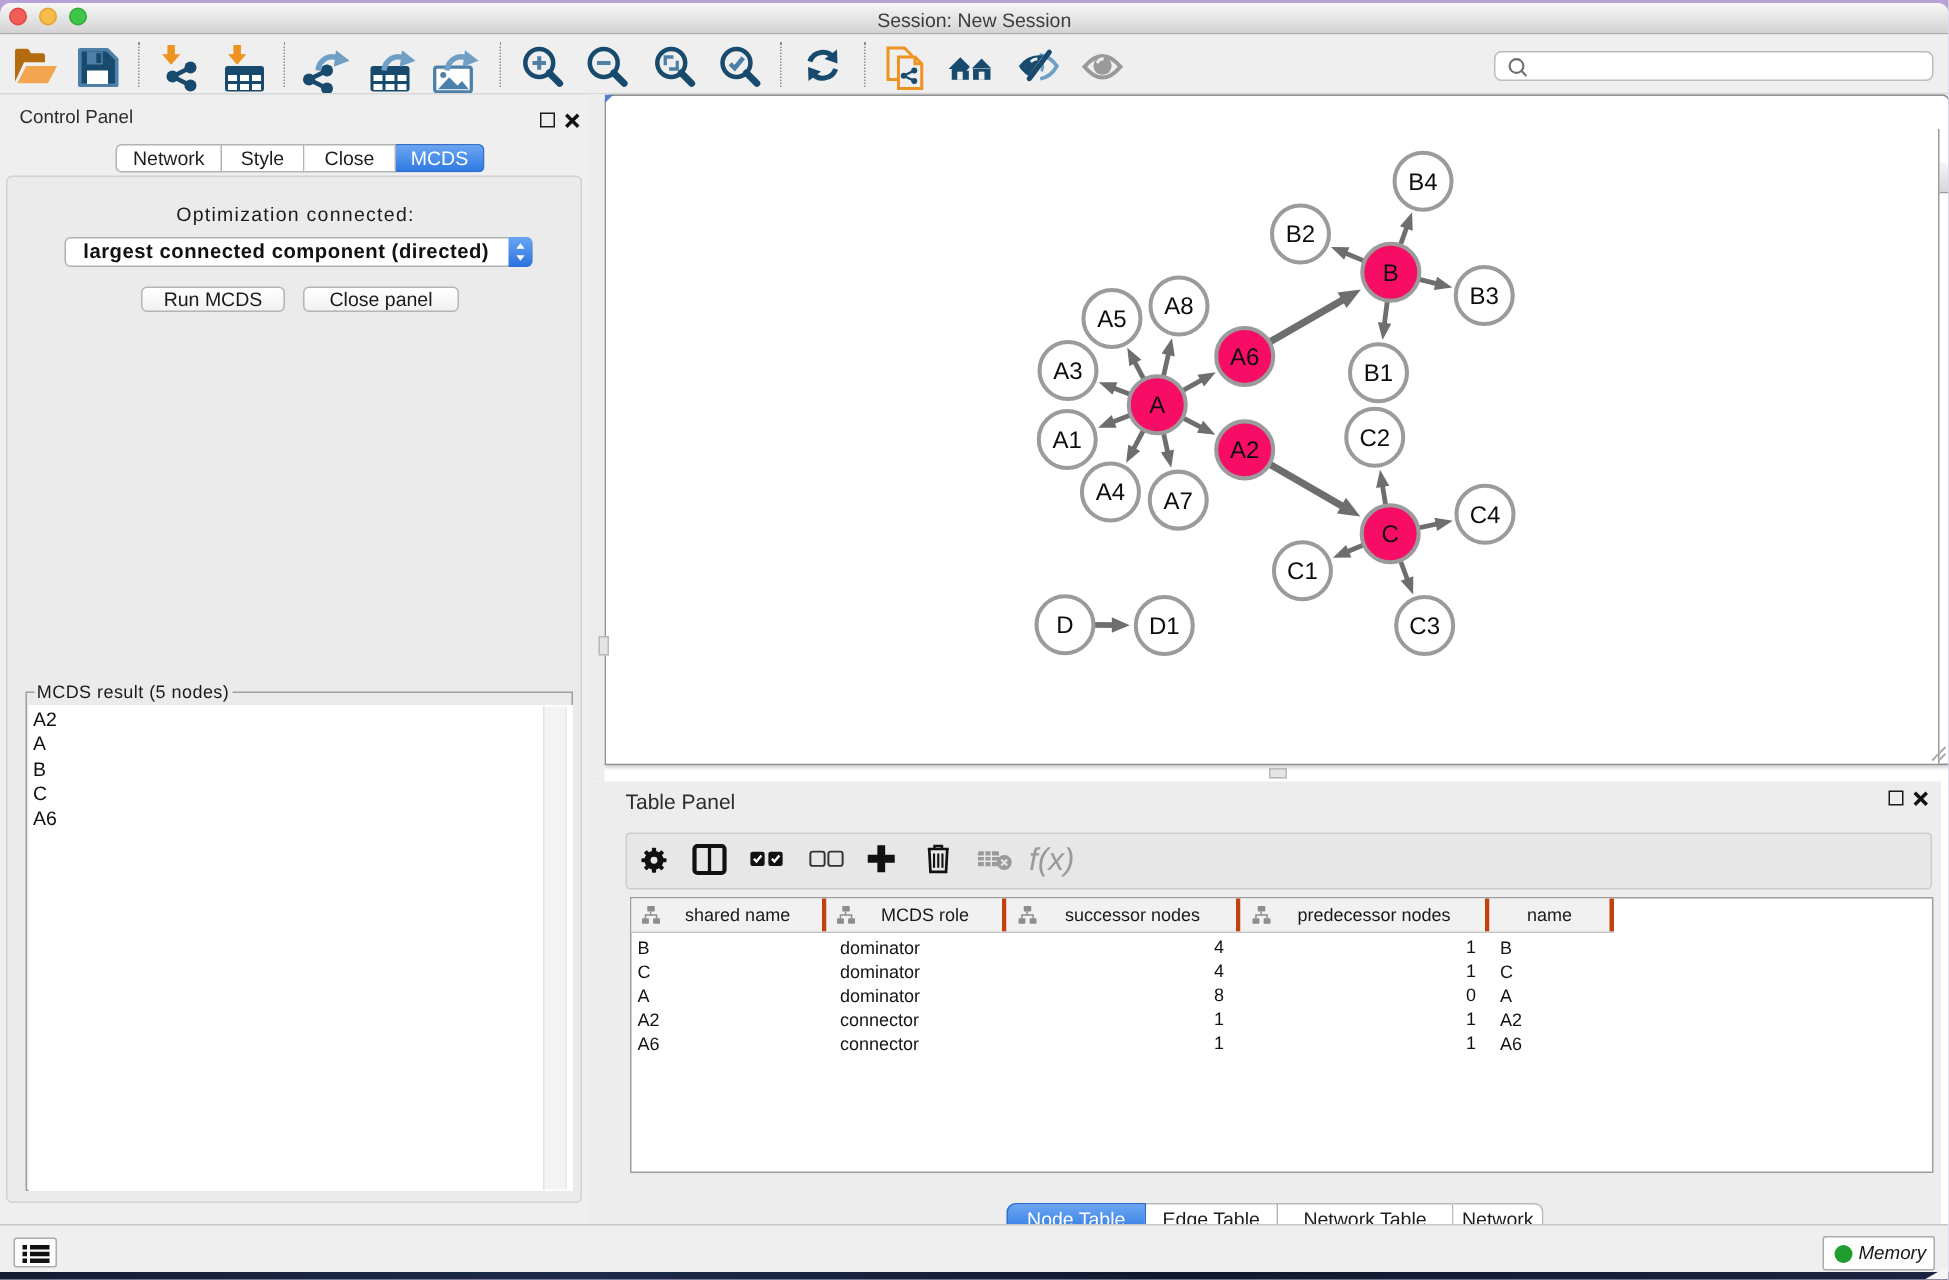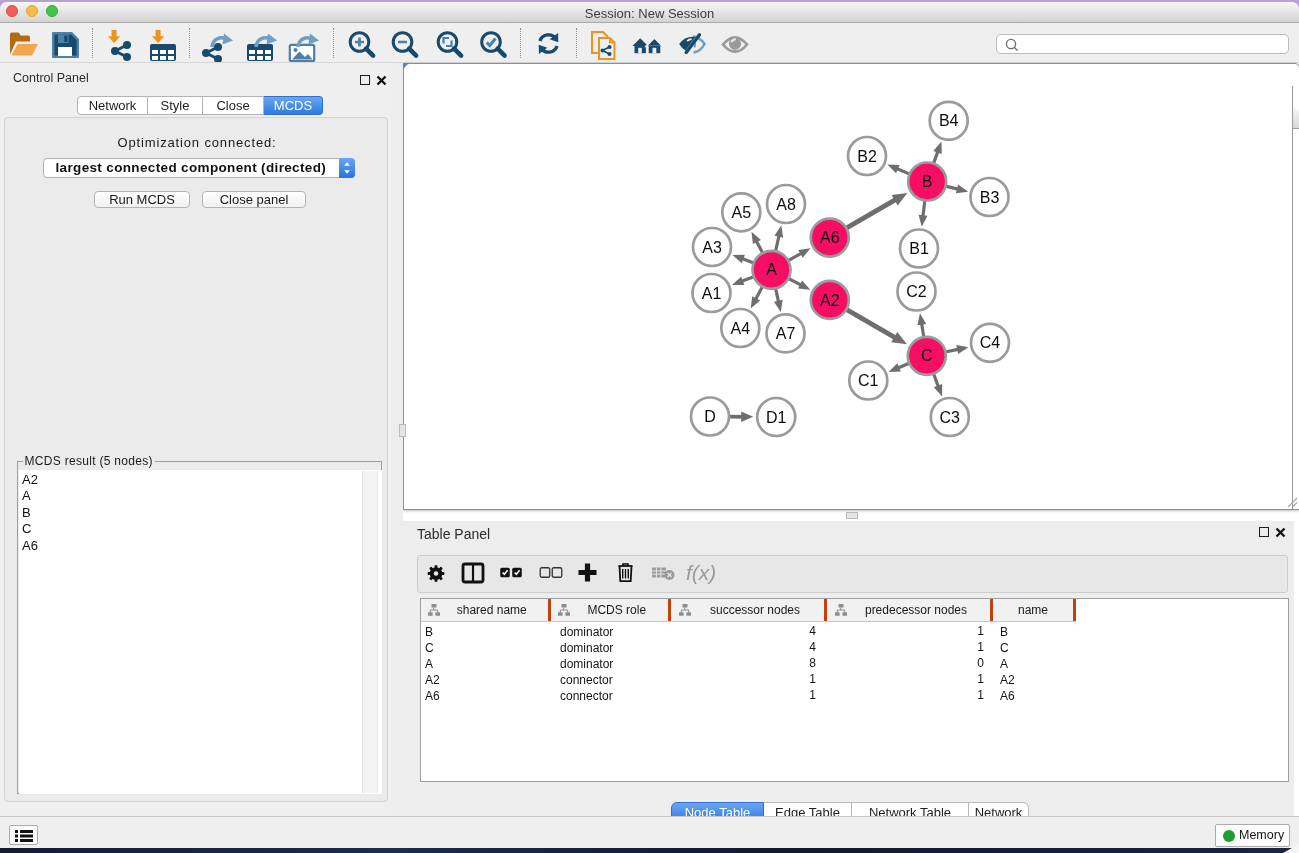--- a/index.html
+++ b/index.html
@@ -471,19 +471,19 @@
         <rect x="1" y="1" width="3" height="3" fill="#111"></rect>
           <rect x="6" y="1" width="13" height="3" fill="#111"></rect>
         <rect x="1" y="5.5" width="3" height="3" fill="#111"></rect>
           <rect x="6" y="5.5" width="13" height="3" fill="#111"></rect>
         <rect x="1" y="10" width="3" height="3" fill="#111"></rect>
           <rect x="6" y="10" width="13" height="3" fill="#111"></rect>
       </svg>
     </div>
     <div id="membtn" class="abs">
       <div class="abs" style="left:7px; top:5.5px; width:12px; height:12px; border-radius:50%; background:#1d9e2f;"></div>
-      <div class="abs" style="left:23px; top:3.5px;">Memory</div>
+      <div class="abs" style="left:23px; top:3.5px;font-style:italic;">Memory</div>
     </div>
   </div>
 </div>
 <svg class="abs" style="left:1283px; top:844px" width="16" height="9" viewBox="0 0 16 9">
     <path d="M16 0 L16 9 L0 9 Z" fill="#f5f5f5"></path>
   </svg>
 
 </body></html>

